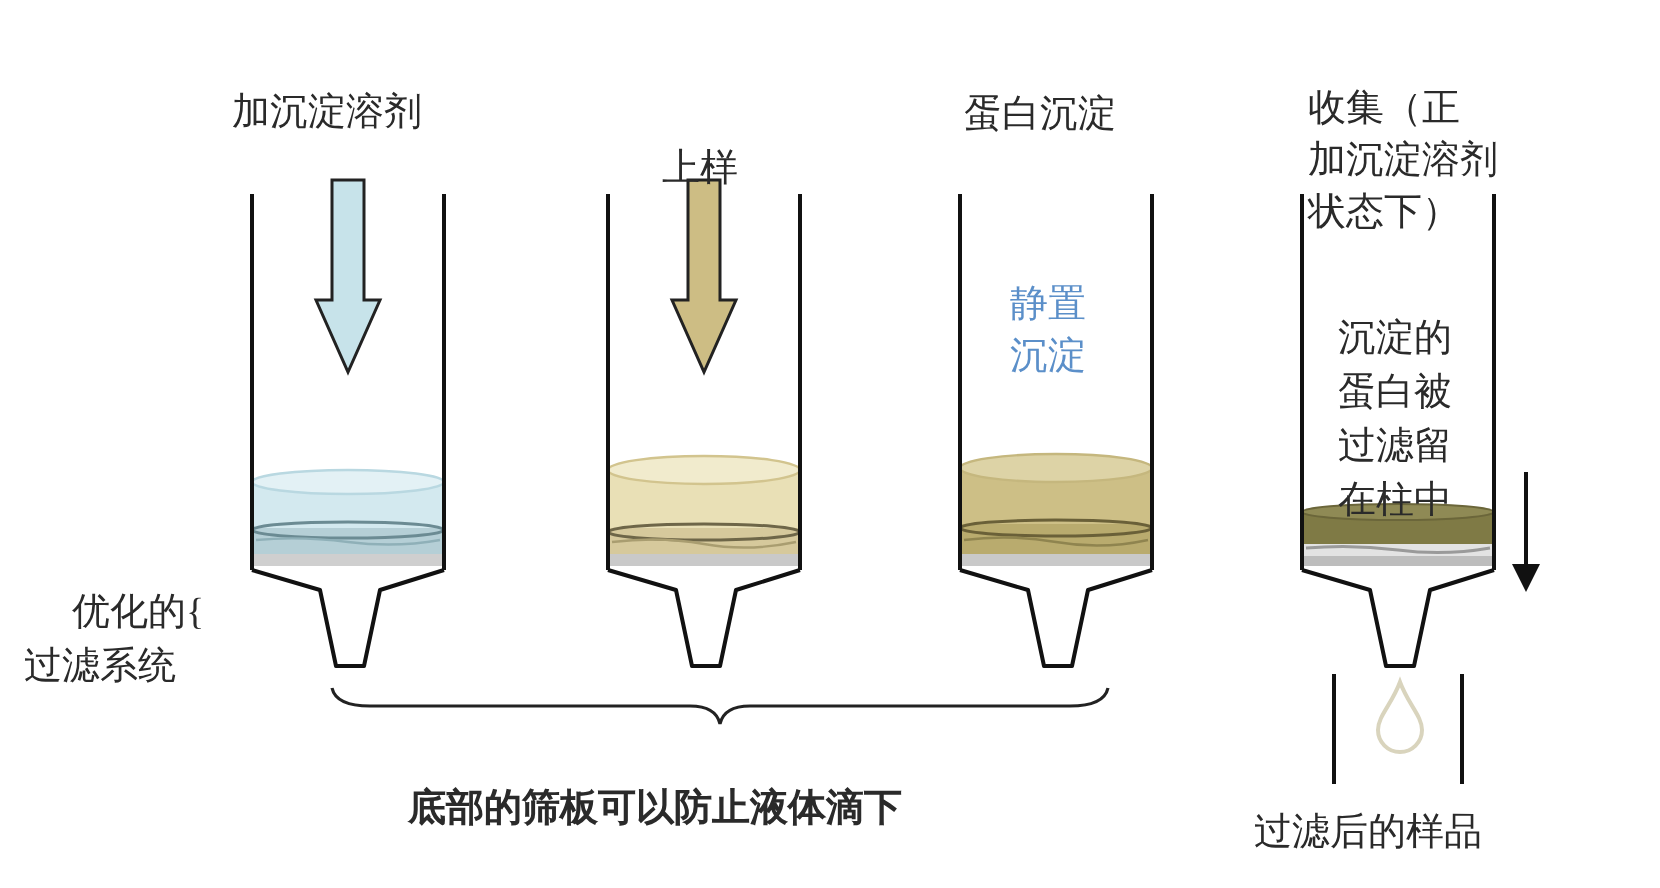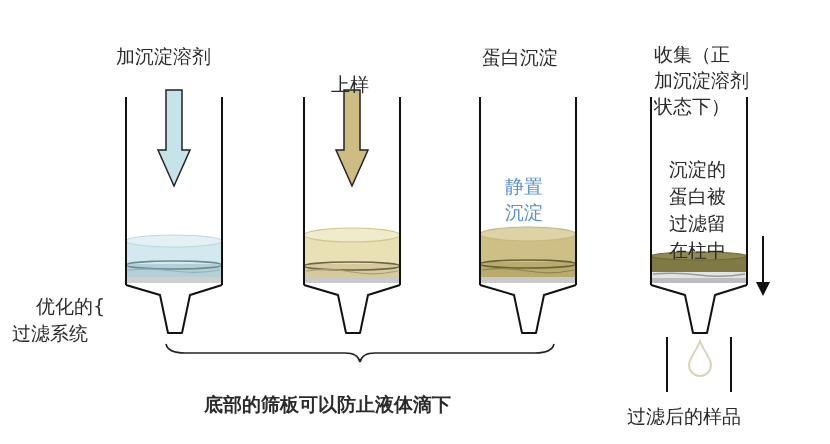--- a/index.html
+++ b/index.html
@@ -93,31 +93,31 @@
 <div class="label" style="left:116px; top:45px;font-family:Liberation Serif, serif;">加沉淀溶剂</div>
 <div class="label" style="left:331px; top:45px;margin-top:27px;">上样</div>
 <div class="label" style="left:482px; top:45px;">蛋白沉淀</div>
 
 <div class="label multi" style="left:654px; top:6px; line-height:26px;">
   <span class="line">收集（正</span>
   <span class="line">加沉淀溶剂</span>
   <span class="line">状态下）</span>
 </div>
 
-<div class="label multi blue" style="left:505px; top:138px; line-height:26px;text-align:right;">
+<div class="label multi blue" style="left:505px; top:104px; line-height:26px;text-align:right;">
   <span class="line">静置</span>
   <span class="line">沉淀</span>
 </div>
 
 <div class="label multi" style="left:669px; top:121px; line-height:27px;text-align:center;">
   <span class="line">沉淀的</span>
   <span class="line">蛋白被</span>
   <span class="line">过滤留</span>
   <span class="line">在柱中</span>
 </div>
 
 <div class="label multi" style="left:12px; top:258px; line-height:27px;">
-  <span class="line" style="padding-left:24px;">优化的{</span>
+  <span class="line" style="padding-left:24px;font-family:Liberation Serif, serif;">优化的{</span>
   <span class="line">过滤系统</span>
 </div>
 
 <div class="label" style="left:204px; top:392px;font-weight:bold;">底部的筛板可以防止液体滴下</div>
 <div class="label" style="left:627px; top:404px;">过滤后的样品</div>
 
 </body></html>

